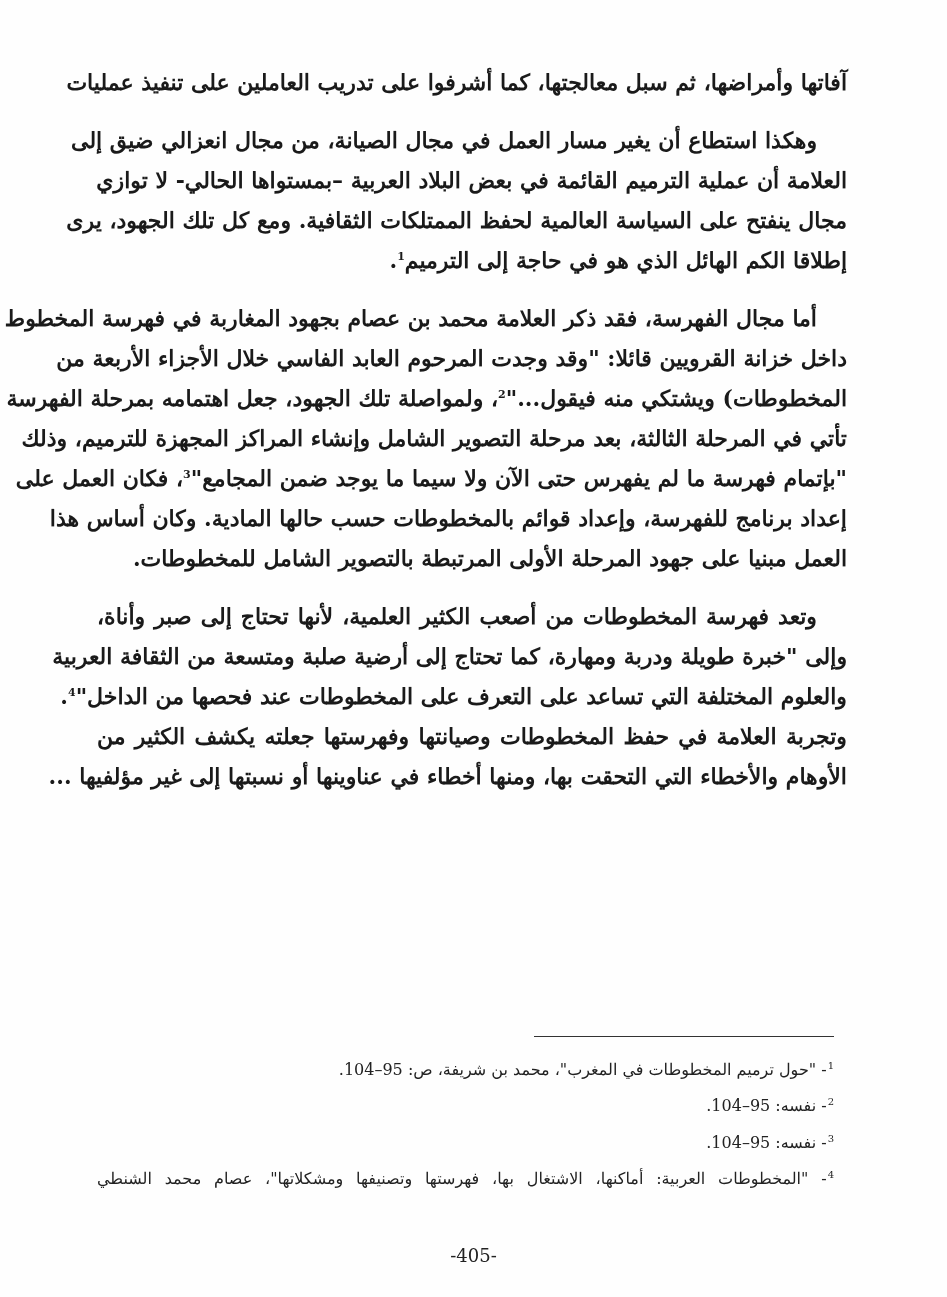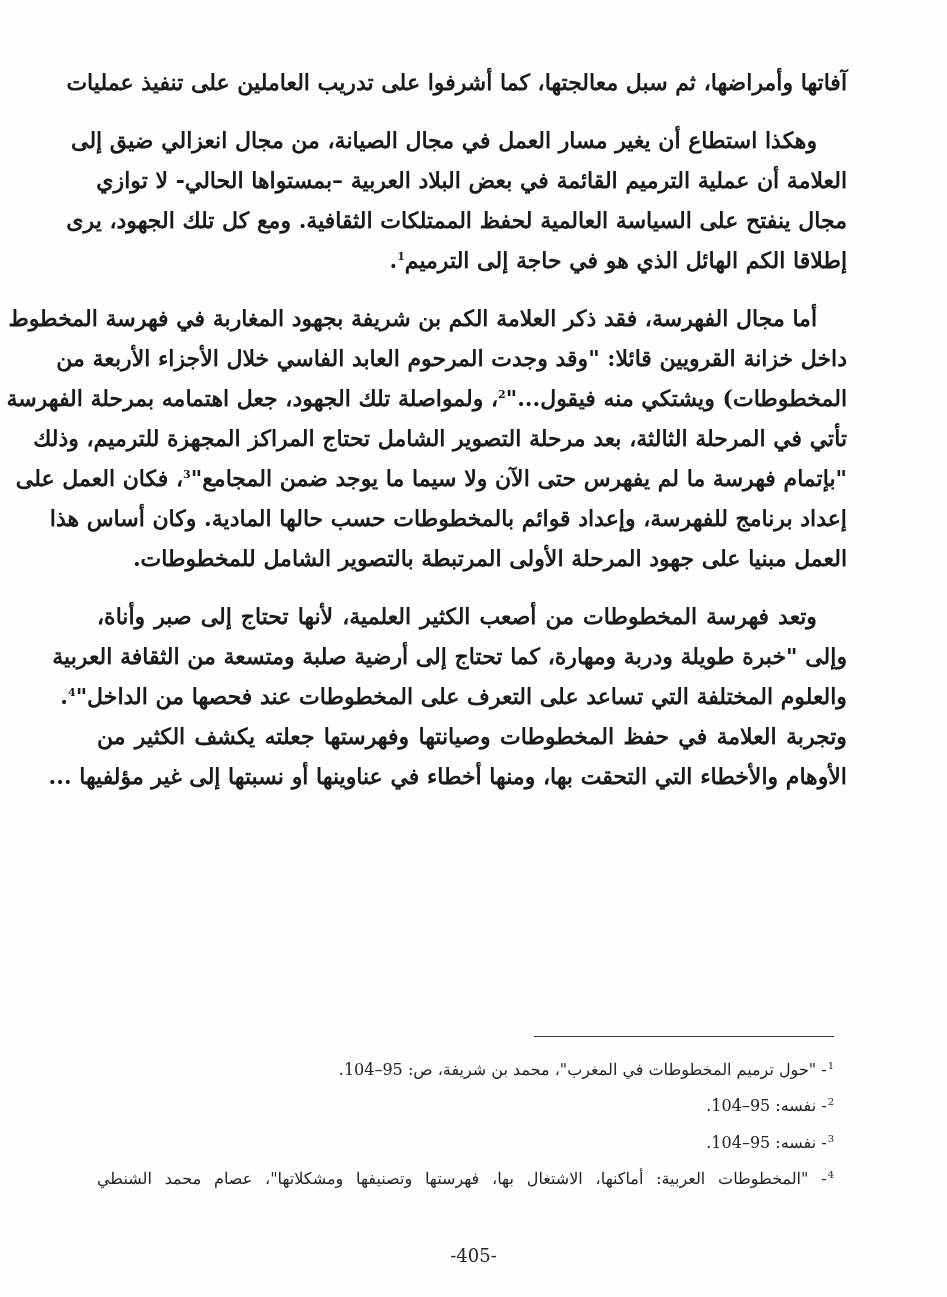--- a/index.html
+++ b/index.html
@@ -37,24 +37,24 @@
 
     <div>
       <span class="line indent">وهكذا استطاع أن يغير مسار العمل في مجال الصيانة، من مجال انعزالي ضيق إلى</span>
       <span class="line">العلامة أن عملية الترميم القائمة في بعض البلاد العربية –بمستواها الحالي- لا توازي</span>
       <span class="line">مجال ينفتح على السياسة العالمية لحفظ الممتلكات الثقافية. ومع كل تلك الجهود، يرى</span>
       <span class="line last"><span>إطلاقا الكم الهائل الذي هو في حاجة إلى الترميم</span><sup>1</sup><span>.</span></span>
     </div>
     <div class="para-gap"></div>
 
     <div>
-      <span class="line indent">أما مجال الفهرسة، فقد ذكر العلامة الكم بن شريفة بجهود المغاربة في فهرسة المخطوط</span>
+      <span class="line indent">أما مجال الفهرسة، فقد ذكر العلامة محمد بن عصام بجهود المغاربة في فهرسة المخطوط</span>
       <span class="line">داخل خزانة القرويين قائلا: "وقد وجدت المرحوم العابد الفاسي خلال الأجزاء الأربعة من</span>
       <span class="line"><span>المخطوطات) ويشتكي منه فيقول..."</span><sup>2</sup><span>، ولمواصلة تلك الجهود، جعل اهتمامه بمرحلة الفهرسة</span></span>
-      <span class="line">تأتي في المرحلة الثالثة، بعد مرحلة التصوير الشامل تحتاج المراكز المجهزة للترميم، وذلك</span>
+      <span class="line">تأتي في المرحلة الثالثة، بعد مرحلة التصوير الشامل وإنشاء المراكز المجهزة للترميم، وذلك</span>
       <span class="line"><span>"بإتمام فهرسة ما لم يفهرس حتى الآن ولا سيما ما يوجد ضمن المجامع"</span><sup>3</sup><span>، فكان العمل على</span></span>
       <span class="line">إعداد برنامج للفهرسة، وإعداد قوائم بالمخطوطات حسب حالها المادية. وكان أساس هذا</span>
       <span class="line last">العمل مبنيا على جهود المرحلة الأولى المرتبطة بالتصوير الشامل للمخطوطات.</span>
     </div>
     <div class="para-gap"></div>
 
     <div>
       <span class="line indent">وتعد فهرسة المخطوطات من أصعب الكثير العلمية، لأنها تحتاج إلى صبر وأناة،</span>
       <span class="line">وإلى "خبرة طويلة ودربة ومهارة، كما تحتاج إلى أرضية صلبة ومتسعة من الثقافة العربية</span>
       <span class="line"><span>والعلوم المختلفة التي تساعد على التعرف على المخطوطات عند فحصها من الداخل"</span><sup>4</sup><span>.</span></span>

